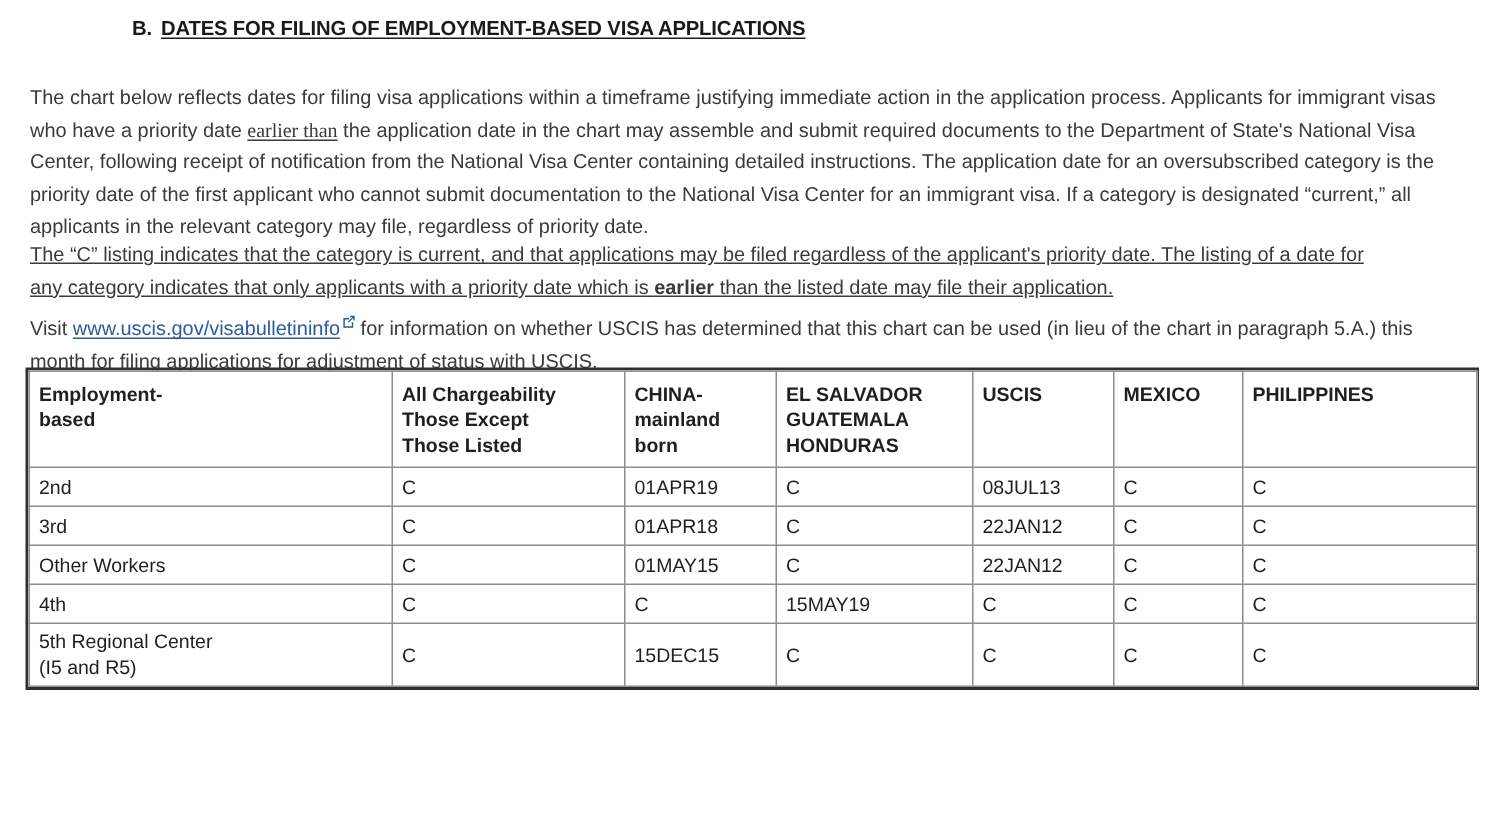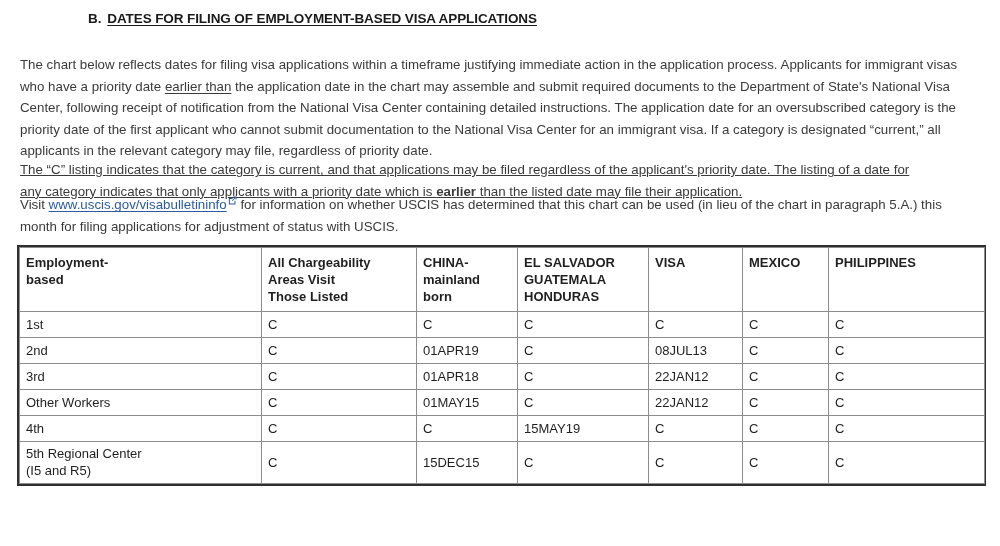--- a/index.html
+++ b/index.html
@@ -47,23 +47,23 @@
     position: absolute;
     left: 20px;
     width: 942px;
     font-size: 13.3px;
     line-height: 21.5px;
     color: #3a3a3a;
     text-align: left;
   }
   #para1 { top: 41px; }
   #para2 { top: 146px; width: 900px; text-decoration: underline; }
-  #para3 { top: 181px; width: 945px; }
-
-  .u { text-decoration: underline; text-underline-offset: 2px; }
+  #para3 { top: 195px; width: 945px; }
+
+  .u { text-decoration: underline; text-underline-offset: 2px; font-family: Liberation Serif, serif; }
   .b { font-weight: bold; }
 
   a.extlink {
     color: #2b5b9e;
     text-decoration: underline;
     text-underline-offset: 2px;
   }
   .ext-icon {
     display: inline-block;
     width: 9px;
@@ -168,44 +168,35 @@
           <col class="c-els">
           <col class="c-india">
           <col class="c-mex">
           <col class="c-phil">
       </colgroup>
       <thead>
         <tr>
           <th class="nowrap">Employment-
 based</th>
           <th class="nowrap">All Chargeability
-Areas Visit
+Those Except
 Those Listed</th>
           <th class="nowrap">CHINA-
 mainland
 born</th>
           <th class="nowrap">EL SALVADOR
 GUATEMALA
 HONDURAS</th>
-          <th class="nowrap">VISA</th>
+          <th class="nowrap">USCIS</th>
           <th class="nowrap">MEXICO</th>
           <th class="nowrap">PHILIPPINES</th>
         </tr>
       </thead>
       <tbody id="table-body">
           <tr>
-            <td class="catcell nowrap">1st</td>
-            <td>C</td>
-            <td>C</td>
-            <td>C</td>
-            <td>C</td>
-            <td>C</td>
-            <td>C</td>
-          </tr>
-          <tr>
             <td class="catcell nowrap">2nd</td>
             <td>C</td>
             <td>01APR19</td>
             <td>C</td>
             <td>08JUL13</td>
             <td>C</td>
             <td>C</td>
           </tr>
           <tr>
             <td class="catcell nowrap">3rd</td>

